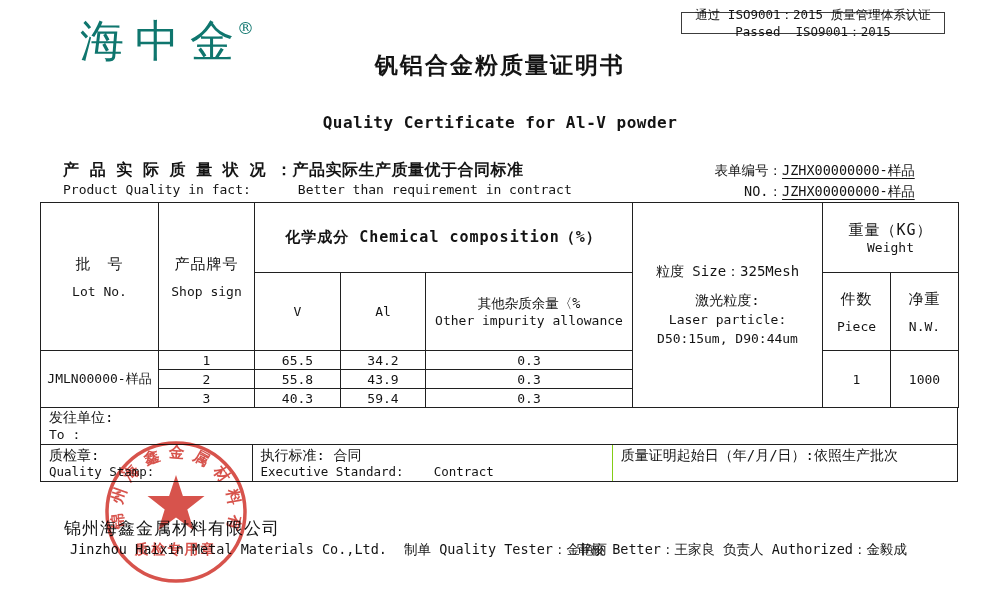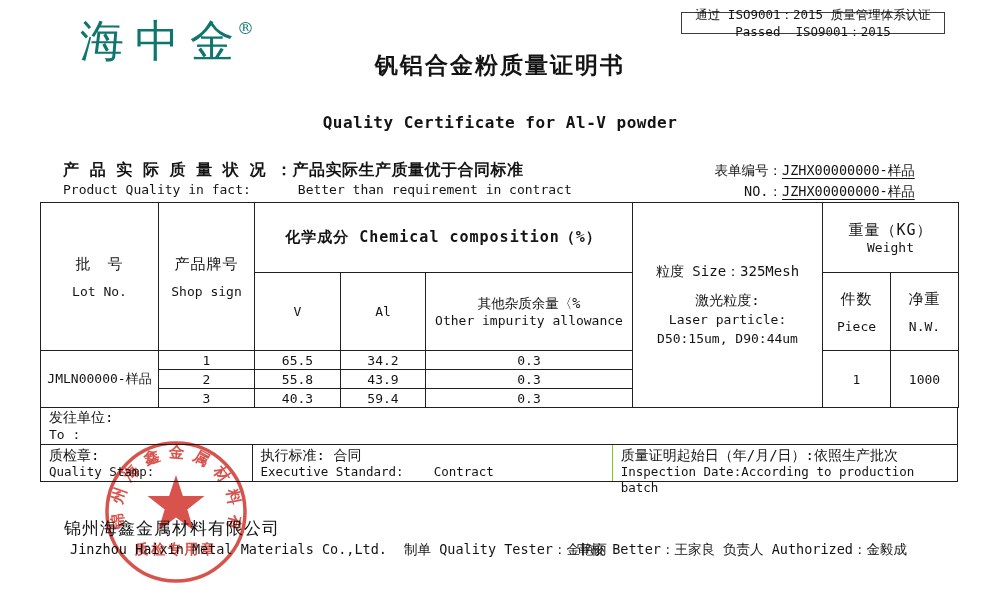--- a/index.html
+++ b/index.html
@@ -174,21 +174,20 @@
     <div class="bot-cell bc1">
       <div class="cn">质检章:</div>
       <div class="en">Quality Stamp:</div>
     </div>
     <div class="bot-cell bc2">
       <div class="cn">执行标准: 合同</div>
       <div class="en pre">Executive Standard:    Contract</div>
     </div>
     <div class="bot-cell bc3">
       <div class="cn">质量证明起始日（年/月/日）:依照生产批次</div>
-      <div class="en">Inspection Date:According to production batch</div>
     </div>
   </div>
 
   <div class="abs company-cn">锦州海鑫金属材料有限公司</div>
   <div class="abs company-en">Jinzhou Haixin Metal Materials Co.,Ltd.</div>
   <div class="abs sign tester">制单 Quality Tester：金艳丽</div>
   <div class="abs sign check">审核 Better：王家良</div>
   <div class="abs sign auth">负责人 Authorized：金毅成</div>
 
   <svg class="abs stamp" viewBox="0 0 160 160" xmlns="http://www.w3.org/2000/svg">

